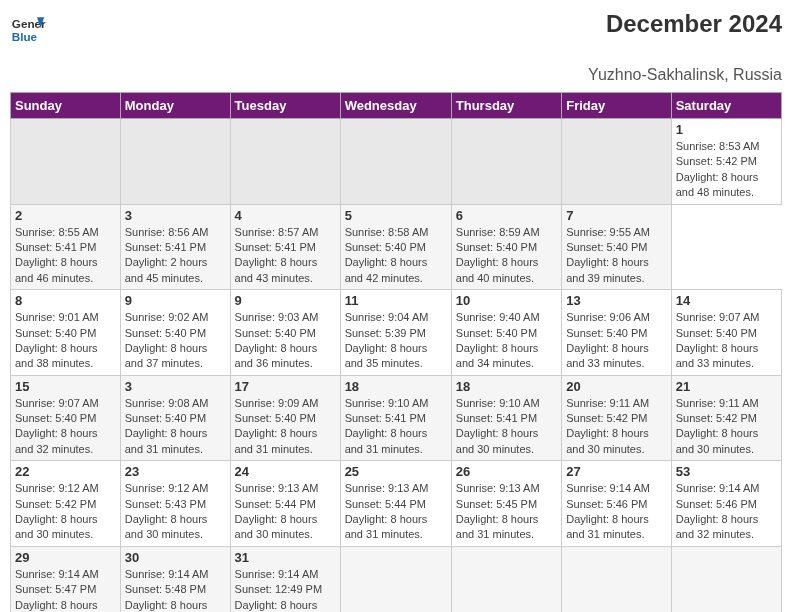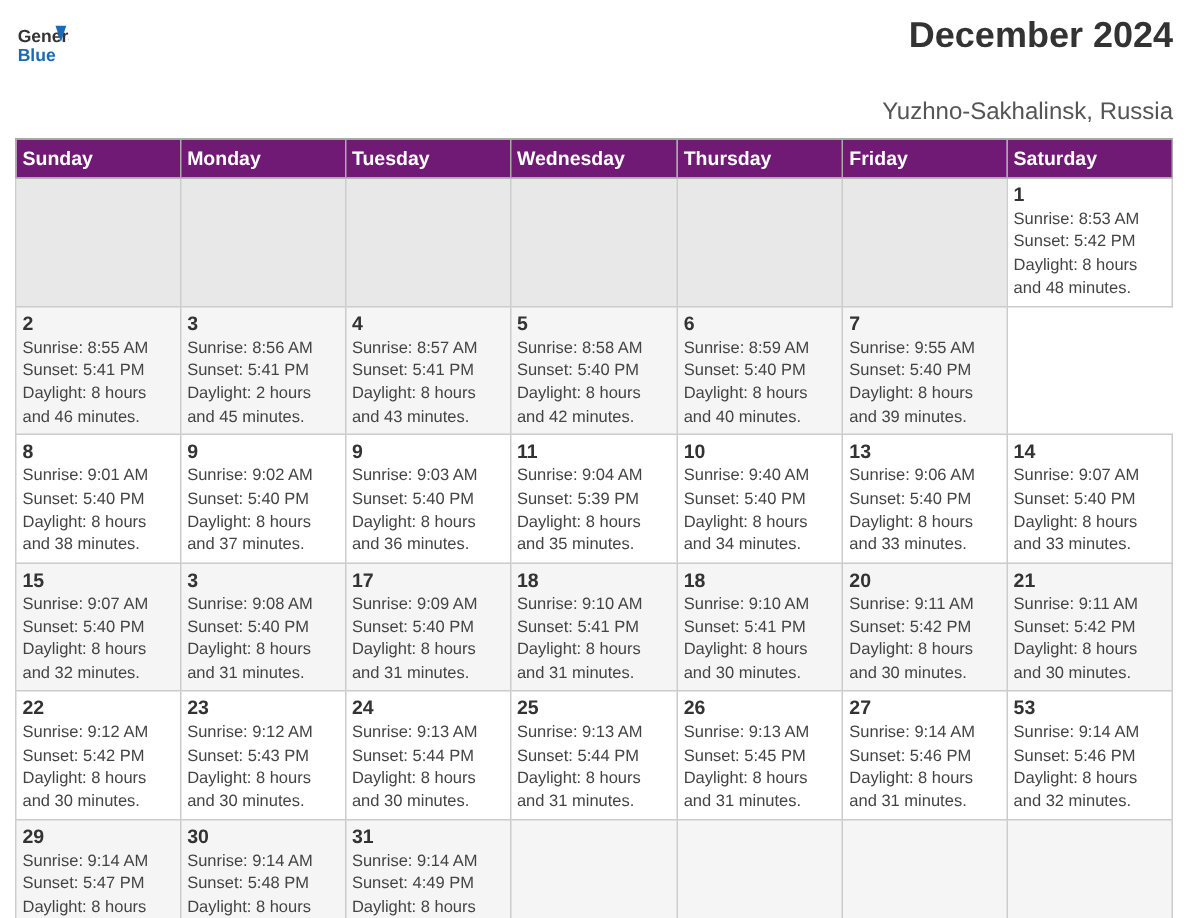--- a/index.html
+++ b/index.html
@@ -363,21 +363,21 @@
           <div class="day-info">
             <span>Sunrise: 9:14 AM</span><br>
             <span>Sunset: 5:48 PM</span><br>
             <span>Daylight: 8 hours and 33 minutes.</span>
           </div>
         </td>
         <td>
           <span class="day-num">31</span>
           <div class="day-info">
             <span>Sunrise: 9:14 AM</span><br>
-            <span>Sunset: 4:49 PM</span><br>
+            <span>Sunset: 12:49 PM</span><br>
             <span>Daylight: 8 hours and 34 minutes.</span>
           </div>
         </td>
         <td class="empty"></td>
         <td class="empty"></td>
         <td class="empty"></td>
         <td class="empty"></td>
       </tr>
     </tbody>
 </table>

